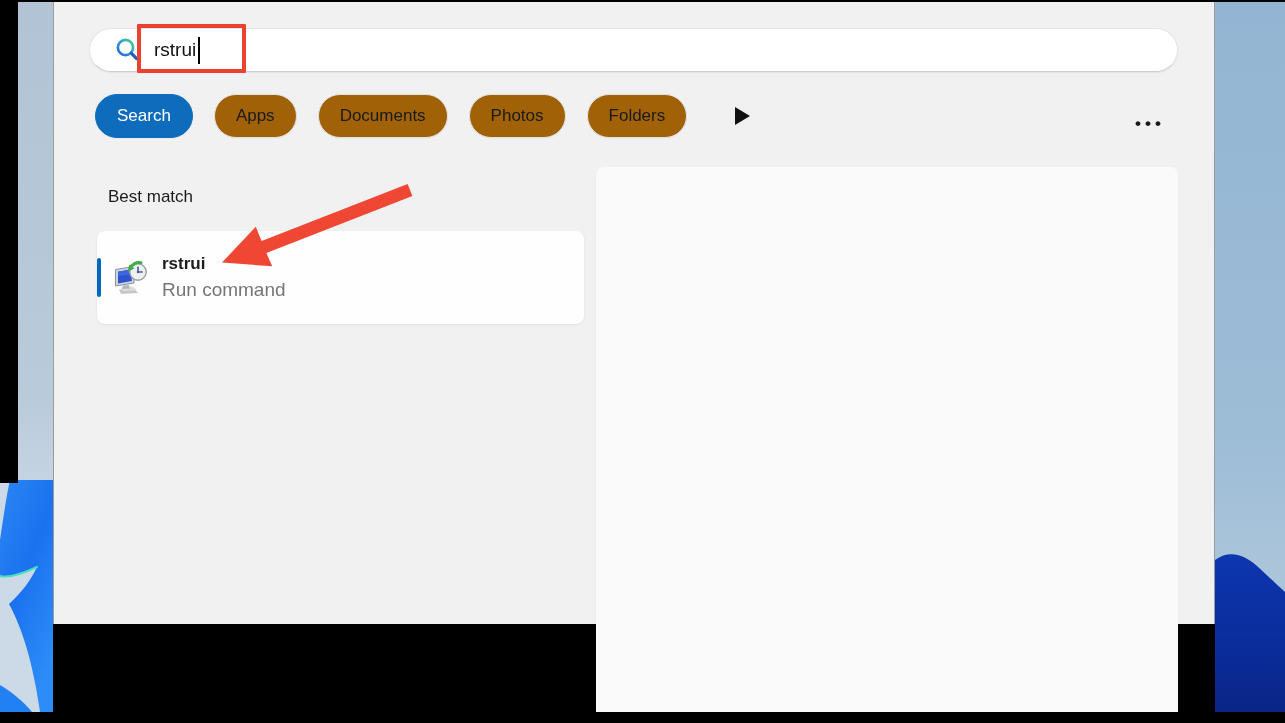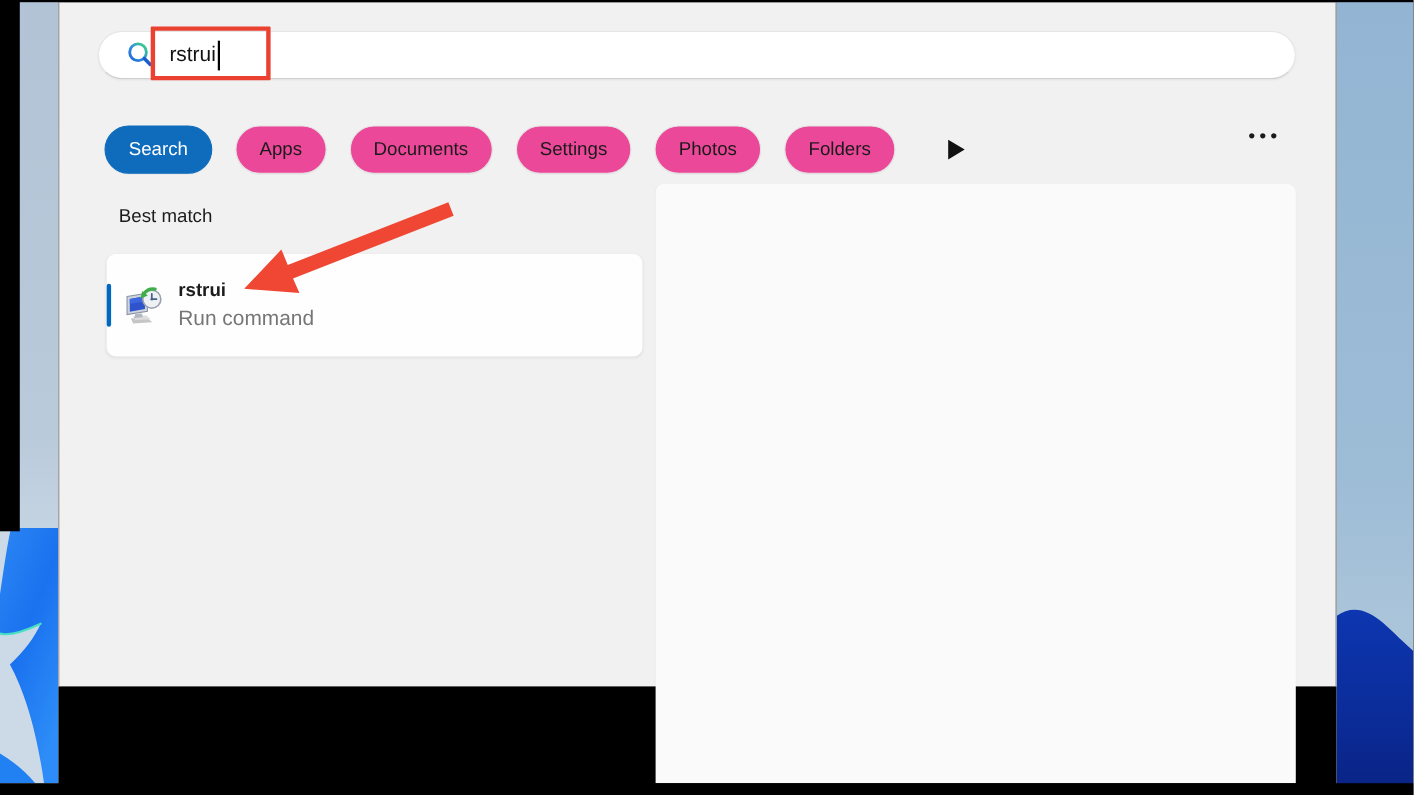--- a/index.html
+++ b/index.html
@@ -40,26 +40,26 @@
   .query-wrap { display:flex; align-items:center; margin-left:12px; }
   .query-text { font-size:19px; color:#121212; }
   .caret { display:inline-block; width:2px; height:27px; background:#000; margin-left:2px; }
   
   .annot-box {
     position:absolute; left:83px; top:22px; width:109px; height:49px;
     border:4px solid #ea4130; z-index:5; border-radius:1px;
   }
   
   .chips {
-    position:absolute; left:41px; top:112px; height:44px;
+    position:absolute; left:41px; top:92px; height:44px;
     display:flex; align-items:center; gap:21px;
   }
   .chip {
     height:44px; display:flex; align-items:center; padding:0 21px;
-    background:#ec4899; border:1px solid #e2e2e2; border-radius:22px;
+    background:#a16207; border:1px solid #e2e2e2; border-radius:22px;
     font-size:17px; color:#1a1a1a; cursor:pointer;
     box-shadow:0 1px 1px rgba(0,0,0,0.03);
   }
   .chip.selected { background:#0f6cbd; border-color:#0f6cbd; color:#fff; }
   .play-btn { margin-left:27px; width:20px; height:22px; display:flex; align-items:center; }
   .play-tri {
     width:0; height:0;
     border-top:9px solid transparent; border-bottom:9px solid transparent;
     border-left:15px solid #111;
   }
@@ -154,21 +154,20 @@
       <span class="caret"></span>
     </div>
   </div>
 
   <div class="annot-box"></div>
 
   <div class="chips">
     <div class="chip selected">Search</div>
     <div class="chip">Apps</div>
     <div class="chip">Documents</div>
-    <div class="chip">Settings</div>
     <div class="chip">Photos</div>
     <div class="chip">Folders</div>
     <div class="play-btn">
       <div class="play-tri"></div>
     </div>
   </div>
 
   <div class="overflow-btn">•••</div>
 
   <div class="section-title">Best match</div>

